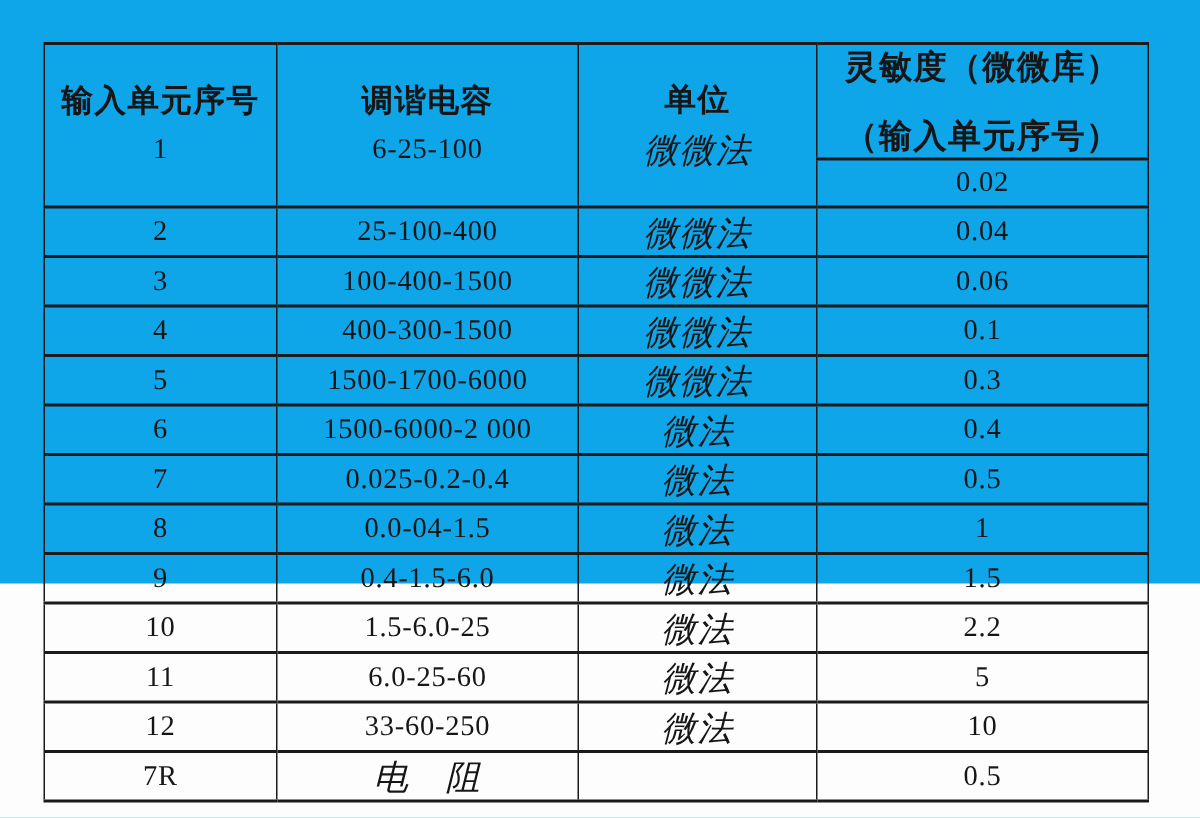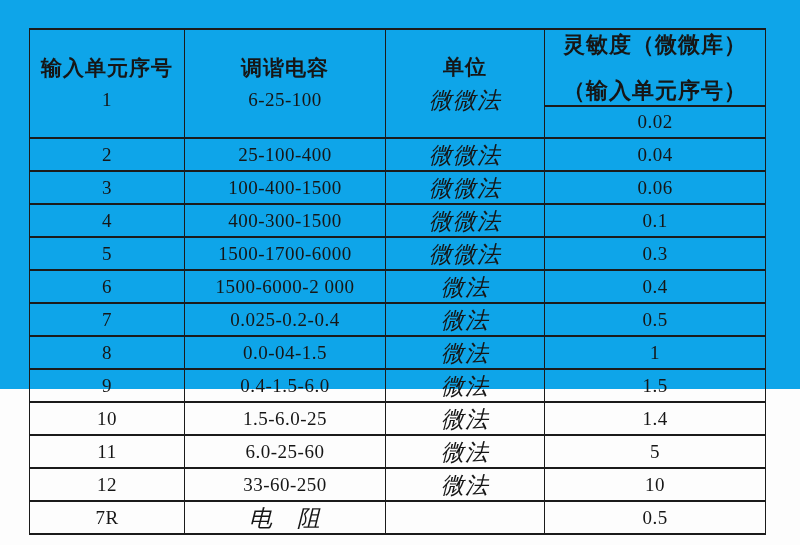--- a/index.html
+++ b/index.html
@@ -160,21 +160,21 @@
       <tr class="dr">
         <td class="num">9</td>
         <td class="num">0.4-1.5-6.0</td>
         <td class="cn">微法</td>
         <td class="num">1.5</td>
       </tr>
       <tr class="dr">
         <td class="num">10</td>
         <td class="num">1.5-6.0-25</td>
         <td class="cn">微法</td>
-        <td class="num">1.4</td>
+        <td class="num">2.2</td>
       </tr>
       <tr class="dr">
         <td class="num">11</td>
         <td class="num">6.0-25-60</td>
         <td class="cn">微法</td>
         <td class="num">5</td>
       </tr>
       <tr class="dr">
         <td class="num">12</td>
         <td class="num">33-60-250</td>

